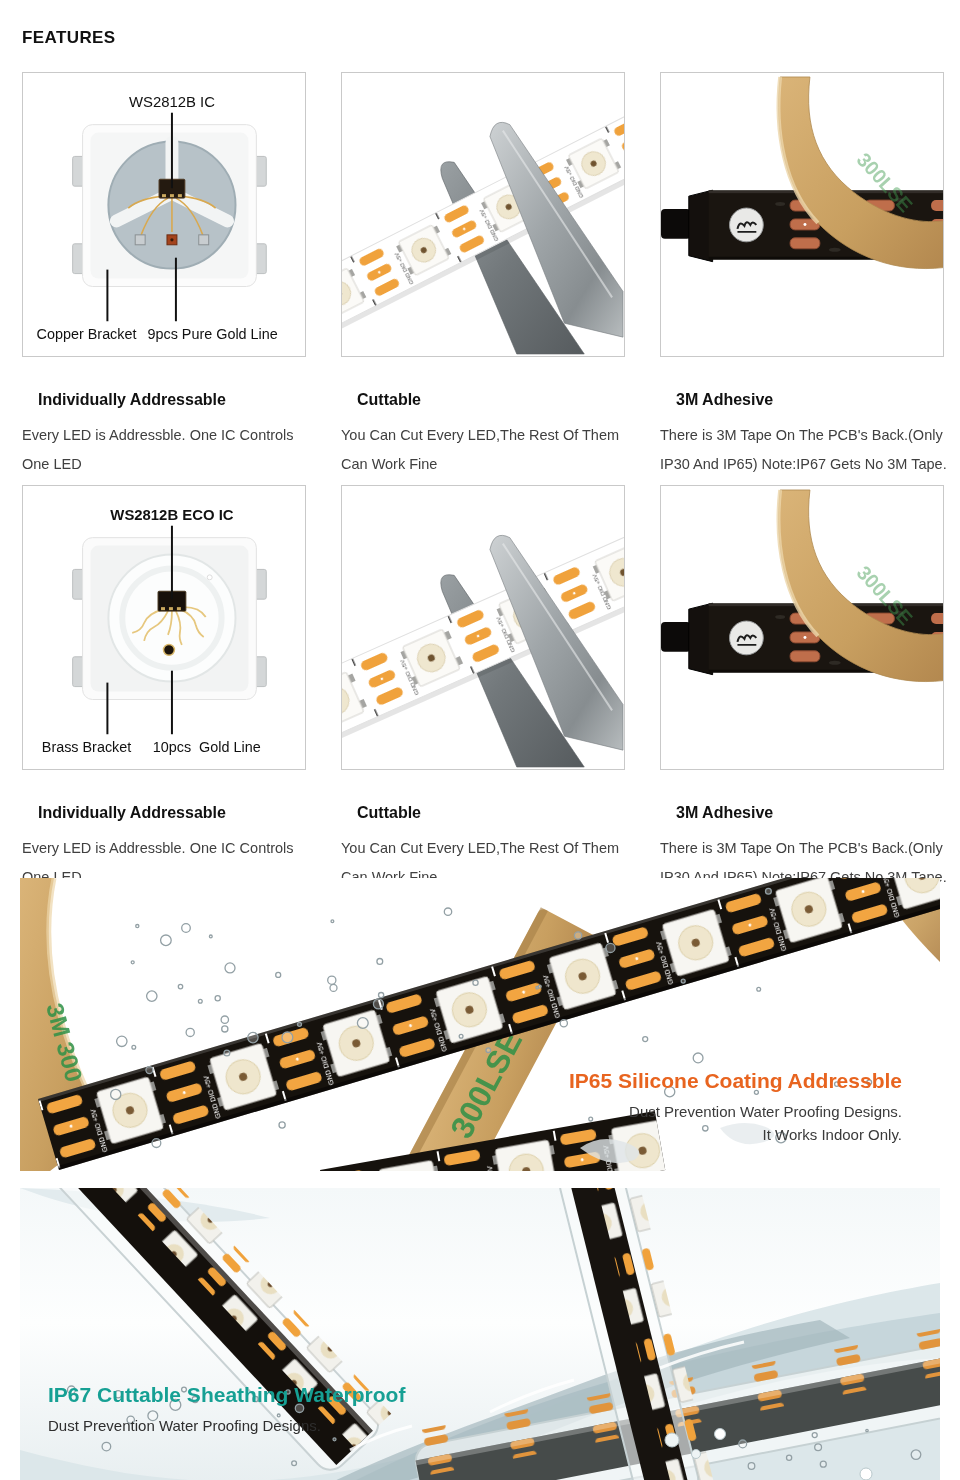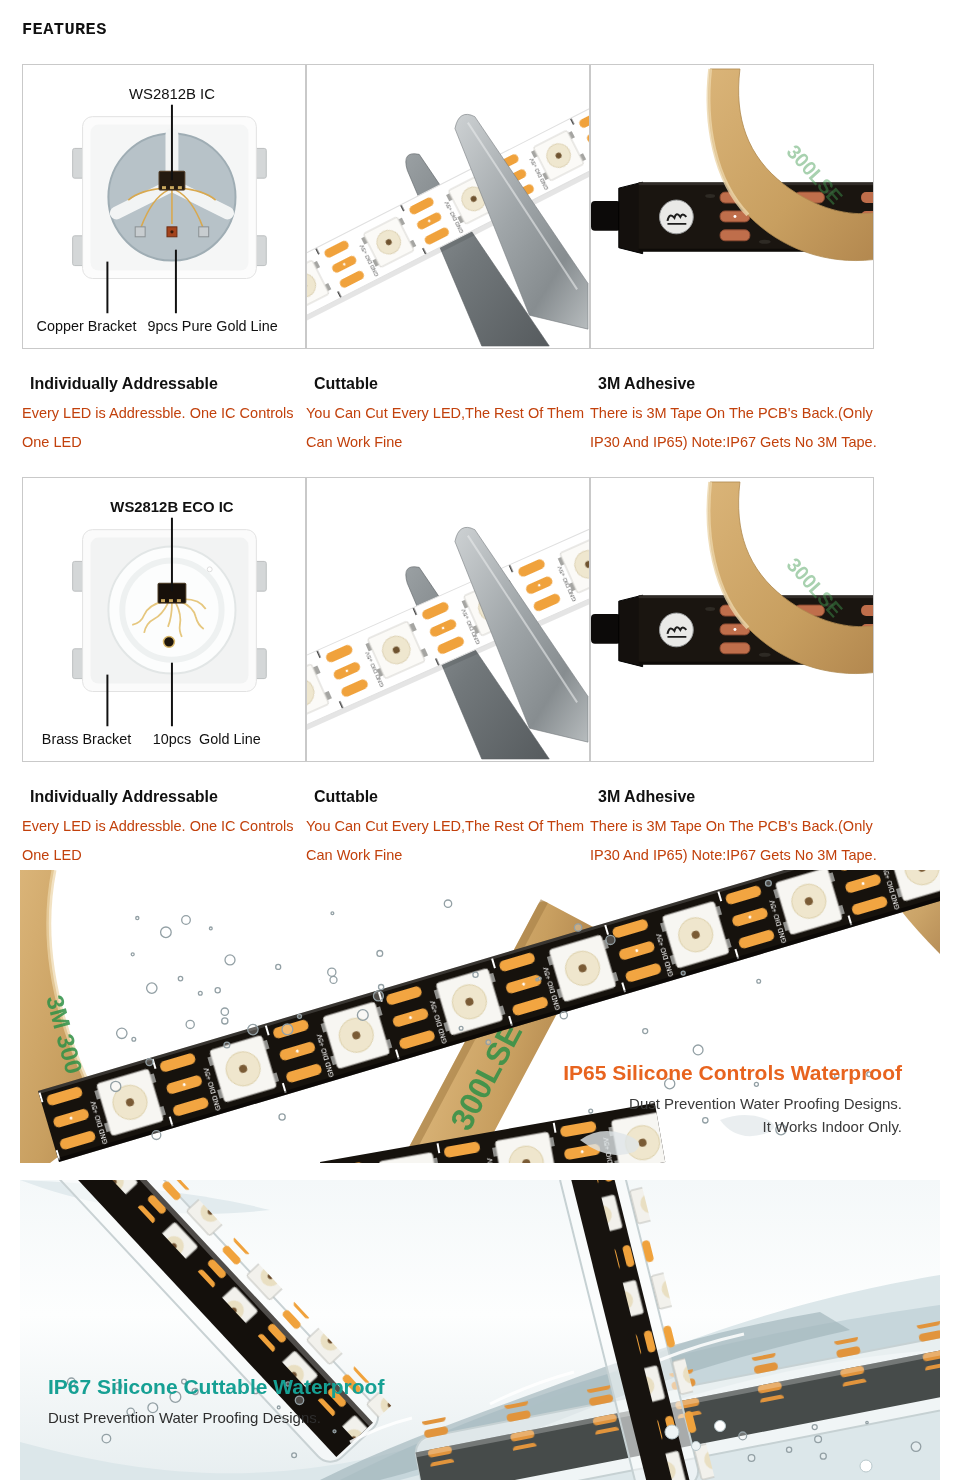--- a/index.html
+++ b/index.html
@@ -1,26 +1,26 @@
 <!DOCTYPE html>
 <html><head>
 <meta charset="utf-8">
 <style>
   html,body{margin:0;padding:0;}
   body{
     width:960px;height:1480px;background:#ffffff;position:relative;overflow:hidden;
     font-family:"Liberation Sans", sans-serif;-webkit-font-smoothing:antialiased;
   }
-  .features-title{margin:20px 0 0 22px;font-size:17px;line-height:20px;font-weight:bold;color:#111;letter-spacing:.4px;font-family:Liberation Mono, monospace;}
-  .grid{display:grid;grid-template-columns:repeat(3,284px);margin:24px 0 0 22px;}
+  .features-title{margin:28px 0 0 22px;font-size:17px;line-height:20px;font-weight:bold;color:#111;letter-spacing:.4px;}
+  .grid{display:grid;grid-template-columns:repeat(3,284px);column-gap:35px;margin:24px 0 0 22px;}
   .card{width:282px;height:283px;border:1px solid #c9c9c9;background:#fff;overflow:hidden;}
   .card svg{display:block;}
   .caption{height:128px;padding-top:17px;box-sizing:border-box;overflow:visible;}
-  .caption h3{margin:8px;font-size:16px;line-height:20px;font-weight:bold;color:#111;white-space:nowrap;}
-  .caption p{margin:10px 0 0 0;font-size:14.5px;line-height:19px;color:#c2410c;white-space:nowrap;}
+  .caption h3{margin:16px;font-size:16px;line-height:20px;font-weight:bold;color:#111;white-space:nowrap;}
+  .caption p{margin:10px 0 0 0;font-size:14.5px;line-height:19px;color:#404040;white-space:nowrap;}
   .caption .bold{font-weight:normal;}
   .banners{margin-top:-20px;}
   .banner{position:relative;width:920px;margin-left:20px;background:#fff;}
   .banner svg{display:block;}
   .b67{margin-top:17px;}
   .overlay{position:absolute;}
   .ov65{top:190px;right:38px;text-align:right;}
   .ov67{top:194px;left:28px;text-align:left;}
   .btitle{font-size:21px;line-height:26px;font-weight:bold;white-space:nowrap;}
   .t65{color:#E8641F;}
@@ -416,21 +416,21 @@
           <circle cx="204.8" cy="141.7" r="3.7" fill="rgba(255,255,255,0.25)" stroke="#93a0a5" stroke-width="1.3"></circle>
           <circle cx="170.2" cy="154.4" r="4.1" fill="rgba(255,255,255,0.25)" stroke="#93a0a5" stroke-width="1.3"></circle>
           <circle cx="197.7" cy="120.2" r="2.6" fill="rgba(255,255,255,0.25)" stroke="#93a0a5" stroke-width="1.3"></circle>
           <circle cx="206.9" cy="175.0" r="2.9" fill="rgba(255,255,255,0.25)" stroke="#93a0a5" stroke-width="1.3"></circle>
           <circle cx="129.4" cy="192.1" r="3.5" fill="rgba(255,255,255,0.25)" stroke="#93a0a5" stroke-width="1.3"></circle>
           <circle cx="117.3" cy="48.1" r="1.6" fill="rgba(255,255,255,0.25)" stroke="#93a0a5" stroke-width="1.3"></circle>
           <circle cx="232.9" cy="159.6" r="5.2" fill="rgba(255,255,255,0.25)" stroke="#93a0a5" stroke-width="1.3"></circle>
         </g>
     </svg>
     <div class="overlay ov65">
-      <div class="btitle t65">IP65 Silicone Controls Waterproof</div>
+      <div class="btitle t65">IP65 Silicone Coating Addressble</div>
       <div class="bsub">
         <div>Dust Prevention Water Proofing Designs.</div>
         <div>It Works Indoor Only.</div>
       </div>
     </div>
   </div>
 
   <div class="banner b67">
     <svg width="920" height="300" viewBox="0 0 920 300">
       <rect width="920" height="300" fill="url(#gradSky)"></rect>
@@ -491,19 +491,19 @@
           <circle cx="847.0" cy="242.5" r="1.2" fill="rgba(255,255,255,0.25)" stroke="#93a0a5" stroke-width="1.3"></circle>
           <circle cx="896.0" cy="266.6" r="4.8" fill="rgba(255,255,255,0.25)" stroke="#93a0a5" stroke-width="1.3"></circle>
           <circle cx="798.1" cy="259.2" r="3.4" fill="rgba(255,255,255,0.25)" stroke="#93a0a5" stroke-width="1.3"></circle>
           <circle cx="731.5" cy="278.0" r="3.3" fill="rgba(255,255,255,0.25)" stroke="#93a0a5" stroke-width="1.3"></circle>
           <circle cx="803.3" cy="276.2" r="3.0" fill="rgba(255,255,255,0.25)" stroke="#93a0a5" stroke-width="1.3"></circle>
           <circle cx="794.7" cy="247.1" r="2.5" fill="rgba(255,255,255,0.25)" stroke="#93a0a5" stroke-width="1.3"></circle>
           <circle cx="769.1" cy="269.7" r="2.6" fill="rgba(255,255,255,0.25)" stroke="#93a0a5" stroke-width="1.3"></circle>
         </g>
     </svg>
     <div class="overlay ov67">
-      <div class="btitle t67">IP67 Silicone Cuttable Waterproof</div>
+      <div class="btitle t67">IP67 Cuttable Sheathing Waterproof</div>
       <div class="bsub" style="color:#2e2e2e;">
         <div>Dust Prevention Water Proofing Designs.</div>
       </div>
     </div>
   </div>
 </div>
 
 </body></html>

